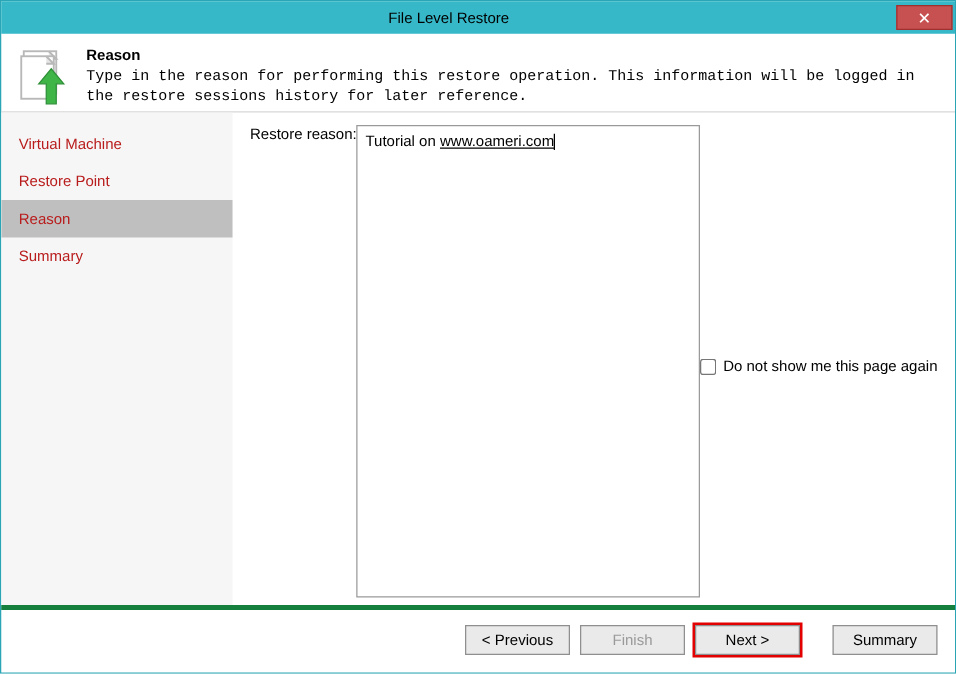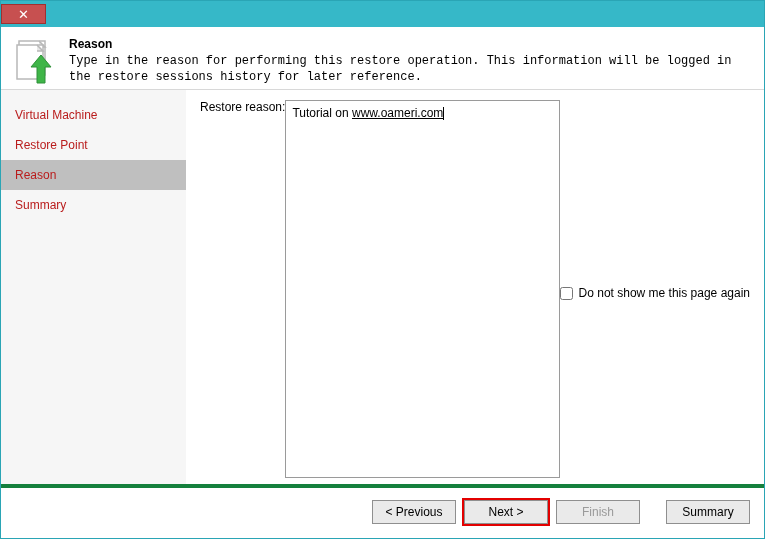--- a/index.html
+++ b/index.html
@@ -164,20 +164,21 @@
   }
   .gap {
     width: 10px;
   }
 </style>
 </head>
 <body>
 
 <div class="window">
   <div class="titlebar">
+    <div class="titlebar-title">File Level Restore</div>
     <div class="close-btn">
       <span>✕</span>
     </div>
   </div>
 
   <div class="header">
     <div class="header-icon">
       <svg width="48" height="48" viewBox="0 0 48 48">
         <rect x="8" y="4" width="26" height="34" fill="#fff" stroke="#b8b8b8" stroke-width="1.5"></rect>
         <polyline points="28,4 34,10 28,10" fill="#e6e6e6" stroke="#b8b8b8" stroke-width="1.5"></polyline>
@@ -215,18 +216,18 @@
       </div>
       <label class="checkbox-row">
         <input type="checkbox" style="">
         <span>Do not show me this page again</span>
       </label>
     </div>
   </div>
 
   <div class="footer">
     <button class="btn">&lt; Previous</button>
+    <button class="btn" disabled="">Finish</button>
     <button class="btn highlight">Next &gt;</button>
-    <button class="btn" disabled="">Finish</button>
     <span class="gap"></span>
     <button class="btn">Summary</button>
   </div>
 </div>
 
 </body></html>

